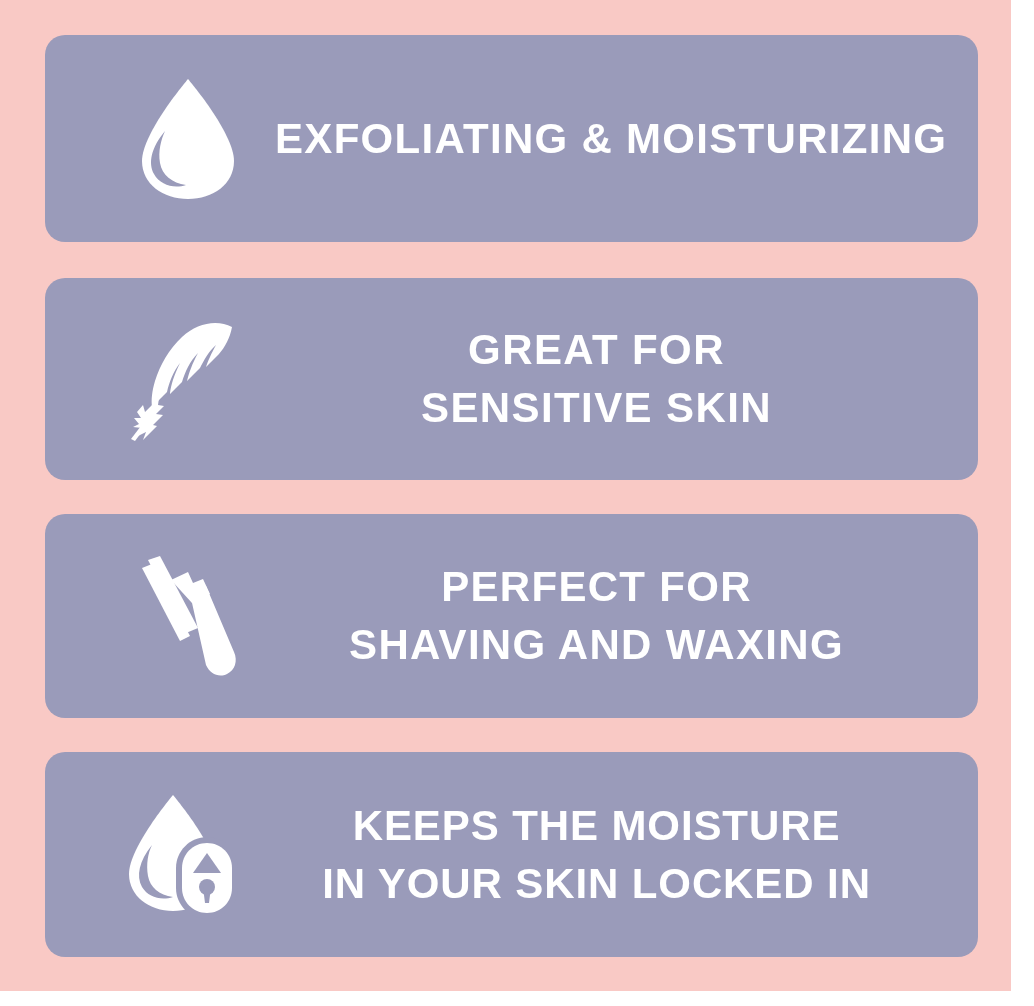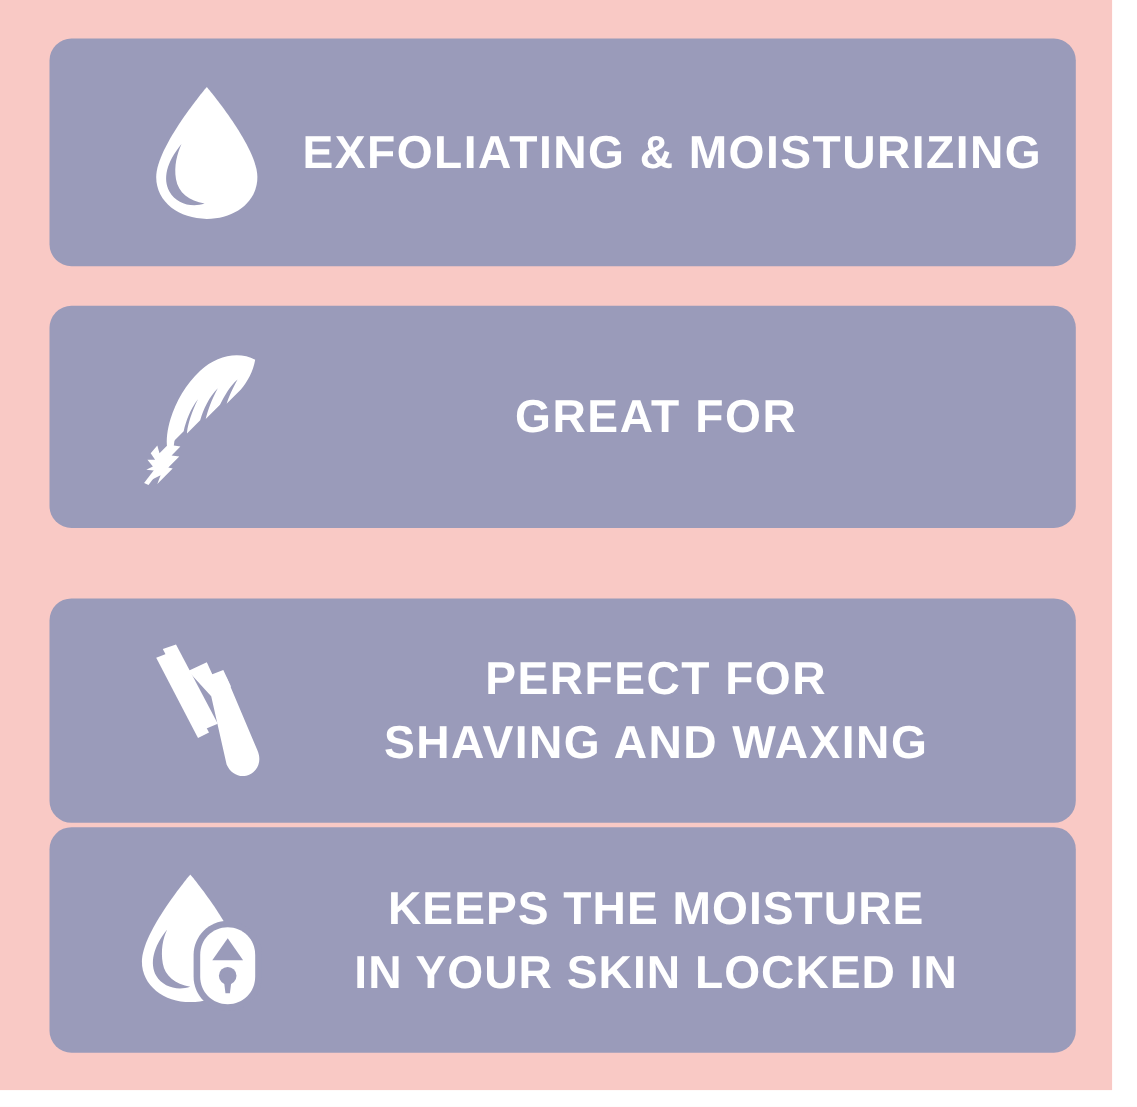--- a/index.html
+++ b/index.html
@@ -37,21 +37,21 @@
     background: #9a9bba;
     border-radius: 20px;
     display: flex;
     flex-direction: row;
     align-items: center;
     box-sizing: border-box;
   }
 
   #card-1 { top: 35px;  height: 207px; }
   #card-2 { top: 278px; height: 202px; }
-  #card-3 { top: 544px; height: 204px; }
+  #card-3 { top: 514px; height: 204px; }
   #card-4 { top: 752px; height: 205px; }
 
   .card-icon {
     flex: 0 0 auto;
     width: 175px;
     margin-left: 55px;
     display: flex;
     align-items: center;
     justify-content: center;
   }
@@ -109,20 +109,21 @@
       <svg width="118" height="128" viewBox="0 0 118 128" aria-hidden="true">
         <g fill="#ffffff">
           <path d="M103 12 C88 4 68 8 53 22 C40 34 31 50 26 66 C23 76 22 85 23 92 L38 77 C40 68 44 57 51 48 C45 60 42 70 41 78 L41 79 L53 67 C56 57 61 46 69 38 C63 49 60 58 58 66 L71 53 C75 45 80 36 87 30 C82 39 79 46 77 52 L90 39 C96 32 101 23 103 12 Z"></path>
           <path d="M30 83 L16 97 L14 90 L8 97 L12 103 L5 103 L10 109 L4 112 L13 113 L7 122 L17 117 L14 125 L28 111 L24 110 L34 100 L27 99 L35 91 L29 90 Z"></path>
           <path d="M18 110 L6 126 L2 124 L15 107 Z"></path>
         </g>
       </svg>
     </div>
     <div class="card-text">
       <div class="card-line">GREAT FOR</div>
+      <div class="card-line">SENSITIVE SKIN</div>
     </div>
   </div>
 
   <div class="feature-card" id="card-3">
     <div class="card-icon">
       <svg width="116" height="132" viewBox="0 0 116 132" aria-hidden="true">
         <g fill="#ffffff">
           <path d="M18 10 L30 6 L68 78 L56 83 Z"></path>
           <path d="M12 18 L22 14 L60 86 L50 91 Z"></path>
           <path d="M41 30 L58 22 L63 33 L73 29 L80 44 L62 53 Z"></path>

